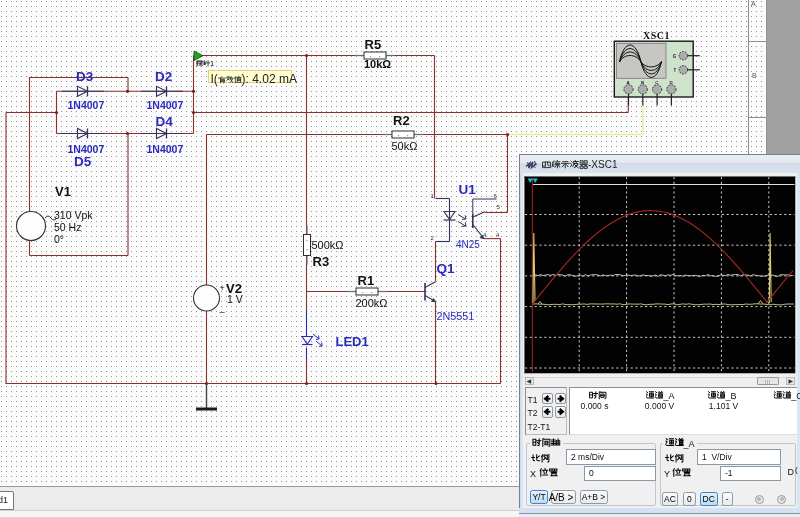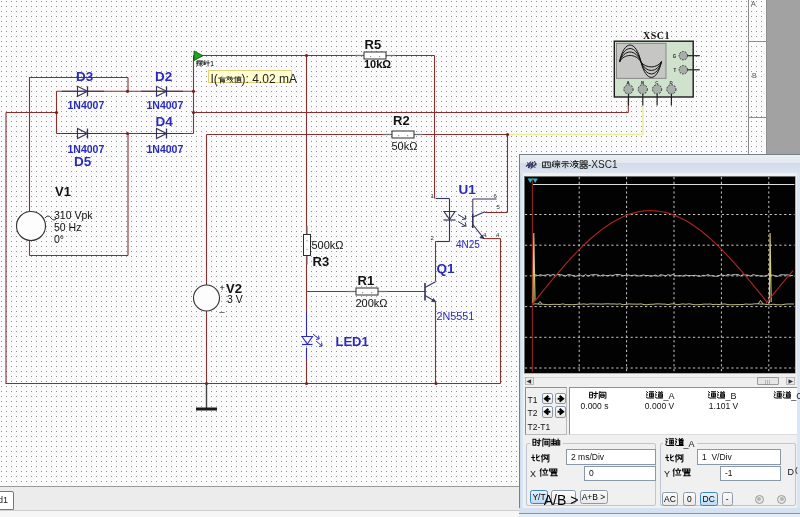--- a/index.html
+++ b/index.html
@@ -157,21 +157,21 @@
     <div class="lbl" style="left:155.5px;top:115px;font-size:13.5px;color:#2a2ac0;font-weight:bold;font-family:'Liberation Sans',sans-serif;">D4</div>
     <div class="lbl" style="left:67.5px;top:99.5px;font-size:10.5px;color:#2a2ac0;font-weight:bold;font-family:'Liberation Sans',sans-serif;">1N4007</div>
     <div class="lbl" style="left:146.5px;top:99.5px;font-size:10.5px;color:#2a2ac0;font-weight:bold;font-family:'Liberation Sans',sans-serif;">1N4007</div>
     <div class="lbl" style="left:67.5px;top:143.5px;font-size:10.5px;color:#2a2ac0;font-weight:bold;font-family:'Liberation Sans',sans-serif;">1N4007</div>
     <div class="lbl" style="left:146.5px;top:143.5px;font-size:10.5px;color:#2a2ac0;font-weight:bold;font-family:'Liberation Sans',sans-serif;">1N4007</div>
     <div class="lbl" style="left:55px;top:184.5px;font-size:13px;color:#111;font-weight:bold;font-family:'Liberation Sans',sans-serif;">V1</div>
     <div class="lbl" style="left:54px;top:209.5px;font-size:10.5px;color:#111;font-weight:normal;font-family:'Liberation Sans',sans-serif;">310 Vpk</div>
     <div class="lbl" style="left:54px;top:221.5px;font-size:10.5px;color:#111;font-weight:normal;font-family:'Liberation Sans',sans-serif;">50 Hz</div>
     <div class="lbl" style="left:54px;top:233.5px;font-size:10.5px;color:#111;font-weight:normal;font-family:'Liberation Sans',sans-serif;">0°</div>
     <div class="lbl" style="left:226px;top:281.5px;font-size:13px;color:#111;font-weight:bold;font-family:'Liberation Sans',sans-serif;">V2</div>
-    <div class="lbl" style="left:227px;top:294px;font-size:10.5px;color:#111;font-weight:normal;font-family:'Liberation Sans',sans-serif;">3 V</div>
+    <div class="lbl" style="left:227px;top:294px;font-size:10.5px;color:#111;font-weight:normal;font-family:'Liberation Sans',sans-serif;">1 V</div>
     <div class="lbl" style="left:219.5px;top:283.5px;font-size:9px;color:#111;font-weight:normal;font-family:'Liberation Sans',sans-serif;">+</div>
     <div class="lbl" style="left:219.5px;top:303.5px;font-size:9px;color:#111;font-weight:normal;font-family:'Liberation Sans',sans-serif;">_</div>
     <div class="lbl" style="left:364.5px;top:38px;font-size:13px;color:#111;font-weight:bold;font-family:'Liberation Sans',sans-serif;">R5</div>
     <div class="lbl" style="left:364px;top:59px;font-size:11px;color:#111;font-weight:bold;font-family:'Liberation Sans',sans-serif;">10kΩ</div>
     <div class="lbl" style="left:393px;top:114px;font-size:13px;color:#111;font-weight:bold;font-family:'Liberation Sans',sans-serif;">R2</div>
     <div class="lbl" style="left:391.5px;top:140.5px;font-size:11px;color:#111;font-weight:normal;font-family:'Liberation Sans',sans-serif;">50kΩ</div>
     <div class="lbl" style="left:312.5px;top:227.5px;font-size:13px;color:#111;font-weight:bold;font-family:'Liberation Sans',sans-serif;margin-top:27px;">R3</div>
     <div class="lbl" style="left:311.5px;top:240px;font-size:11px;color:#111;font-weight:normal;font-family:'Liberation Sans',sans-serif;">500kΩ</div>
     <div class="lbl" style="left:357.5px;top:273.5px;font-size:13px;color:#111;font-weight:bold;font-family:'Liberation Sans',sans-serif;">R1</div>
     <div class="lbl" style="left:355.5px;top:297.5px;font-size:11px;color:#111;font-weight:normal;font-family:'Liberation Sans',sans-serif;">200kΩ</div>
@@ -323,21 +323,21 @@
         <use href="#gwei4" x="0" width="100" height="100"></use>
         <use href="#gzhi4" x="100" width="100" height="100"></use>
       </svg></div>
     <div class="ab" style="left:720px;top:465.5px;width:61px;height:15px;background:#fff;border:1px solid #8a99a8"></div>
     <div class="lbl" style="left:725px;top:469.0px;font-size:8.5px;color:#111">-1</div>
     <div class="lbl" style="left:787.5px;top:468px;font-size:9px;color:#111">D</div>
     <div class="lbl" style="left:795px;top:466px;font-size:8px;color:#111">(</div>
     <div class="ab" style="left:530px;top:490px;width:18px;height:13.5px;background:linear-gradient(#e6f1fc,#bcdbf5);border:1.5px solid #3f84c4;border-radius:2.5px"></div>
     <div class="lbl" style="left:539.0px;top:493.2px;font-size:8.5px;color:#000;transform:translateX(-50%)">Y/T</div>
     <div class="ab" style="left:550.5px;top:490px;width:25.5px;height:13.5px;background:linear-gradient(#fcfcfc,#e9e9e9);border:1px solid #8a9aaa;border-radius:2.5px"></div>
-    <div class="lbl" style="left:561px;top:493.2px;font-size:14px;color:#000;transform:translateX(-50%)">A/B &gt;</div>
+    <div class="lbl" style="left:561px;top:493.2px;font-size:10px;color:#000;transform:translateX(-50%)">A/B &gt;</div>
     <div class="ab" style="left:579.5px;top:490px;width:28px;height:13.5px;background:linear-gradient(#fcfcfc,#e9e9e9);border:1px solid #8a9aaa;border-radius:2.5px"></div>
     <div class="lbl" style="left:593.5px;top:493.2px;font-size:8.5px;color:#000;transform:translateX(-50%)">A+B &gt;</div>
     <div class="ab" style="left:662px;top:492px;width:16px;height:13.5px;background:linear-gradient(#fcfcfc,#e9e9e9);border:1px solid #8a9aaa;border-radius:2.5px"></div>
     <div class="lbl" style="left:670.0px;top:495.2px;font-size:8.5px;color:#000;transform:translateX(-50%)">AC</div>
     <div class="ab" style="left:682.5px;top:492px;width:13.5px;height:13.5px;background:linear-gradient(#fcfcfc,#e9e9e9);border:1px solid #8a9aaa;border-radius:2.5px"></div>
     <div class="lbl" style="left:689.25px;top:495.2px;font-size:8.5px;color:#000;transform:translateX(-50%)">0</div>
     <div class="ab" style="left:700px;top:492px;width:17.5px;height:13.5px;background:linear-gradient(#e6f1fc,#bcdbf5);border:1.5px solid #3f84c4;border-radius:2.5px"></div>
     <div class="lbl" style="left:708.75px;top:495.2px;font-size:8.5px;color:#000;transform:translateX(-50%)">DC</div>
     <div class="ab" style="left:721.5px;top:492px;width:11.5px;height:13.5px;background:linear-gradient(#fcfcfc,#e9e9e9);border:1px solid #8a9aaa;border-radius:2.5px"></div>
     <div class="lbl" style="left:727.25px;top:495.2px;font-size:8.5px;color:#000;transform:translateX(-50%)">-</div>

